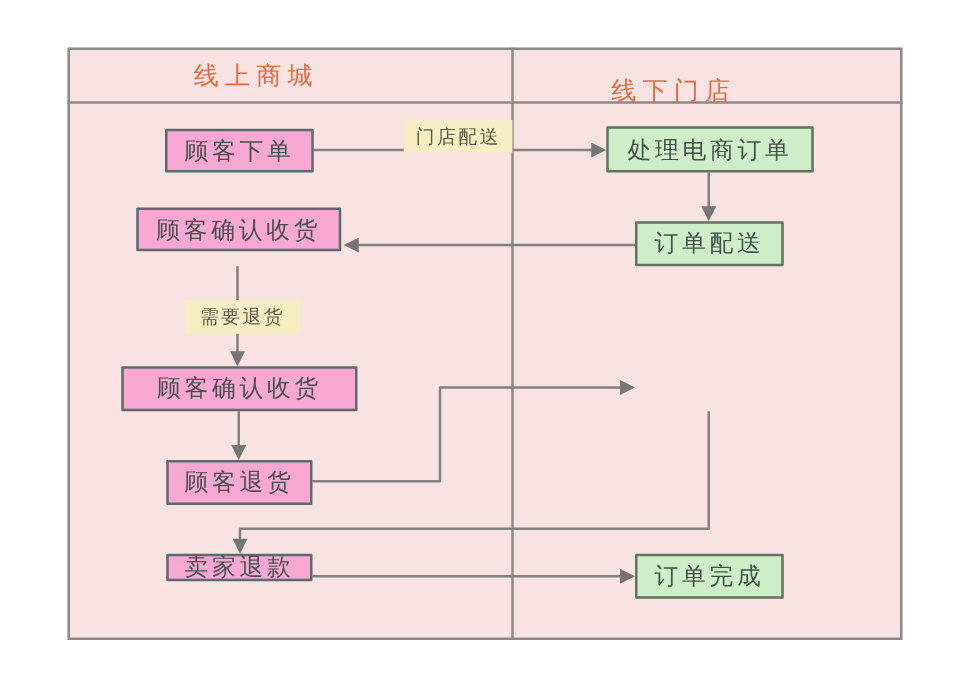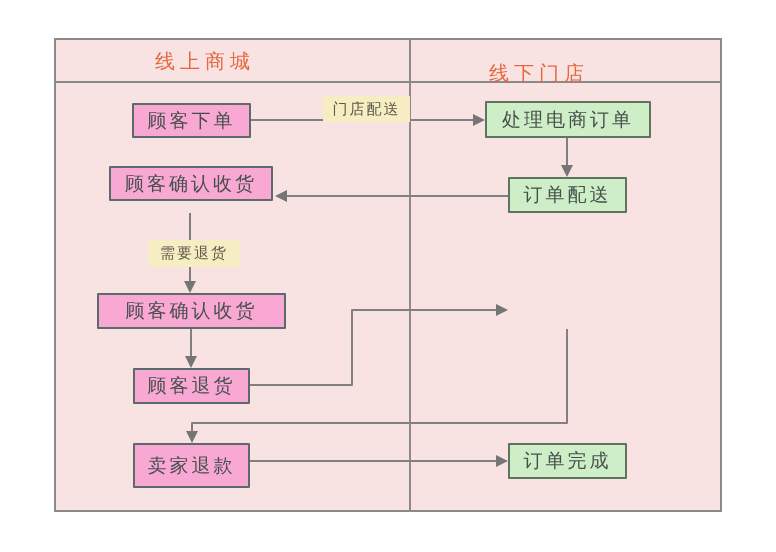--- a/index.html
+++ b/index.html
@@ -68,21 +68,21 @@
   </div>
   <div class="node cyan" style="left:109px;top:166px;width:164px;height:35px;">
     <span>顾客确认收货</span>
   </div>
   <div class="node cyan" style="left:97px;top:293px;width:189px;height:36px;">
     <span>顾客确认收货</span>
   </div>
   <div class="node cyan" style="left:133px;top:368px;width:117px;height:36px;">
     <span>顾客退货</span>
   </div>
-  <div class="node cyan" style="left:133px;top:443px;width:117px;height:45px;">
+  <div class="node cyan" style="left:133px;top:443px;width:117px;height:22px;">
     <span>卖家退款</span>
   </div>
 
   <div class="node green" style="left:508px;top:177px;width:119px;height:36px;">
     <span>订单配送</span>
   </div>
   <div class="node green" style="left:485px;top:101px;width:166px;height:37px;">
     <span>处理电商订单</span>
   </div>
   <div class="node green" style="left:508px;top:443px;width:119px;height:36px;justify-content:center;">

